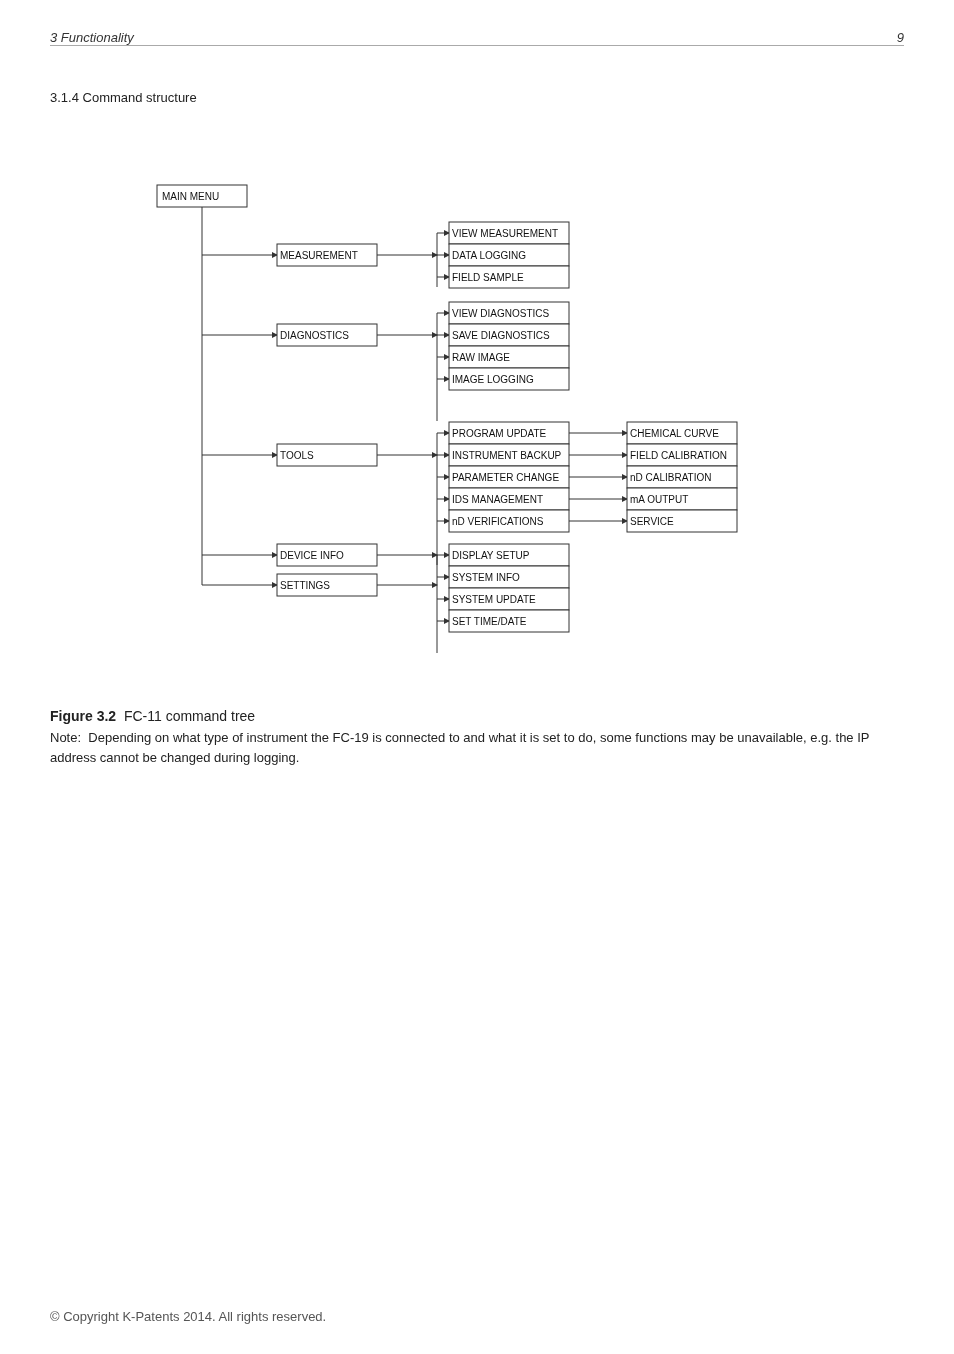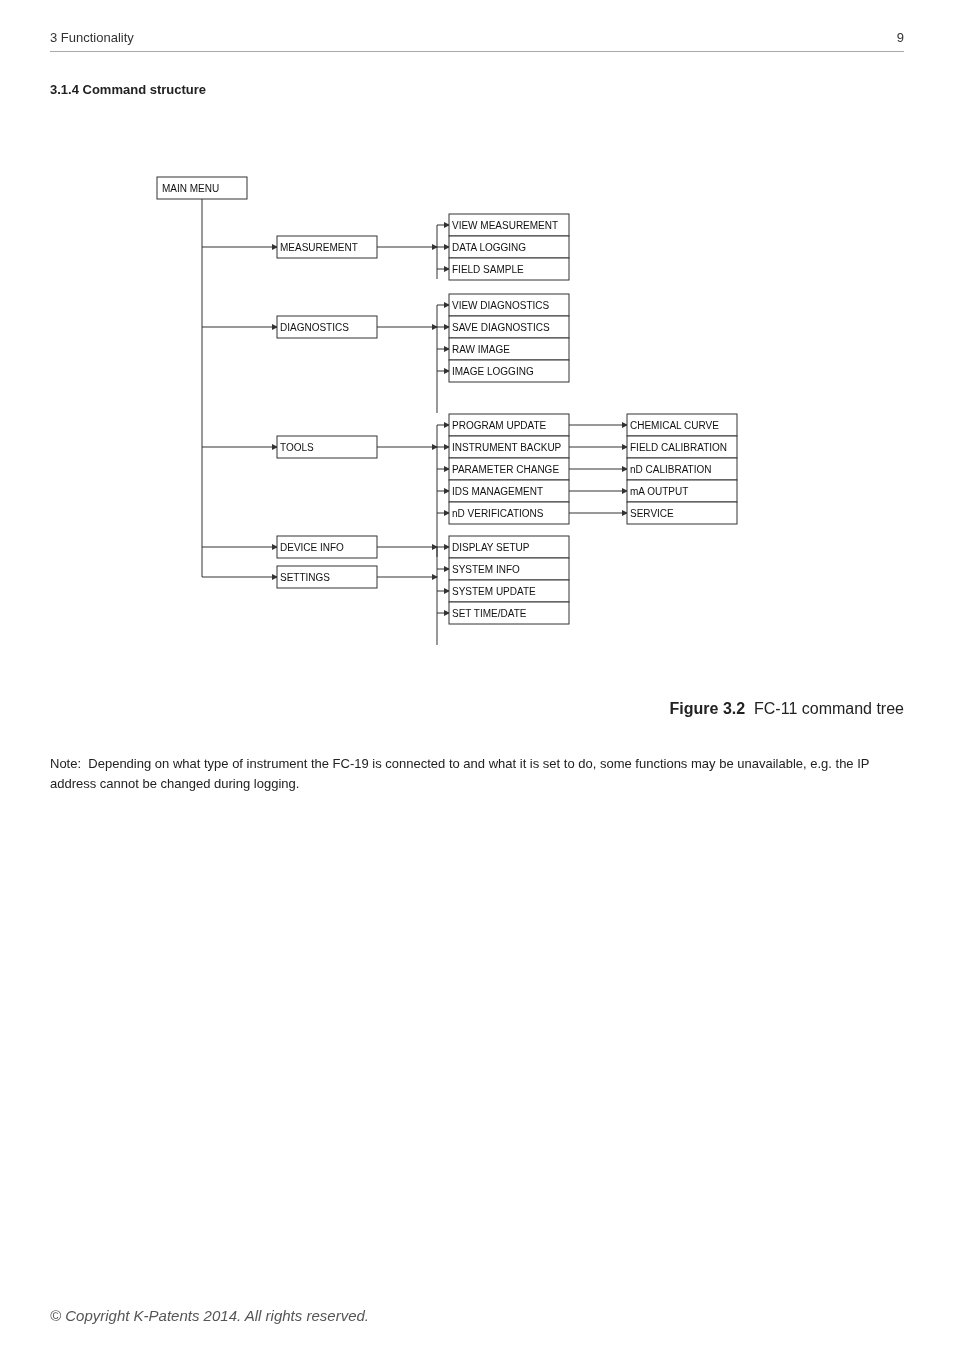--- a/index.html
+++ b/index.html
@@ -10,34 +10,34 @@
       font-size: 13px;
       width: 954px;
       min-height: 1354px;
       padding: 30px 50px;
     }
     .page-header {
       display: flex;
       justify-content: space-between;
       align-items: flex-start;
       border-bottom: 1px solid #aaa;
-      padding-bottom: 6px;
-      margin-bottom: 30px;
+      margin-bottom: 44px;
+      font-style: italic;
     }
     .page-header-title {
       font-size: 13px;
       color: #333;
     }
     .page-number {
       font-size: 13px;
       color: #333;
     }
     .section-heading {
       font-size: 13px;
-      font-weight: bold;
+      font-weight: normal;
       margin-bottom: 20px;
       margin-top: 10px;
     }
     
     .diagram-container {
       margin: 10px auto 20px auto;
       position: relative;
       width: 700px;
     }
     svg.tree-diagram {
@@ -58,43 +58,42 @@
     }
     .line {
       stroke: #333;
       stroke-width: 1;
       fill: none;
     }
     .arrow {
       fill: #333;
     }
     .figure-caption {
-      text-align: right;
-      font-size: 16px;
+      text-align: left;
+      font-size: 14px;
       margin-top: 8px;
-      margin-bottom: 36px;
+      margin-bottom: 4px;
     }
     .figure-caption strong {
       font-weight: bold;
     }
     .note-text {
       font-size: 13px;
       line-height: 1.5;
       margin-bottom: 30px;
     }
     .note-text strong {
       font-weight: normal;
     }
     .page-footer {
       position: absolute;
       bottom: 30px;
       left: 50px;
-      font-size: 15px;
+      font-size: 13px;
       color: #555;
-      font-style: italic;
     }
   </style>
 </head>
 <body>
 
 <div class="page-header">
   <span class="page-header-title">3 Functionality</span>
   <span class="page-number">9</span>
 </div>
 

